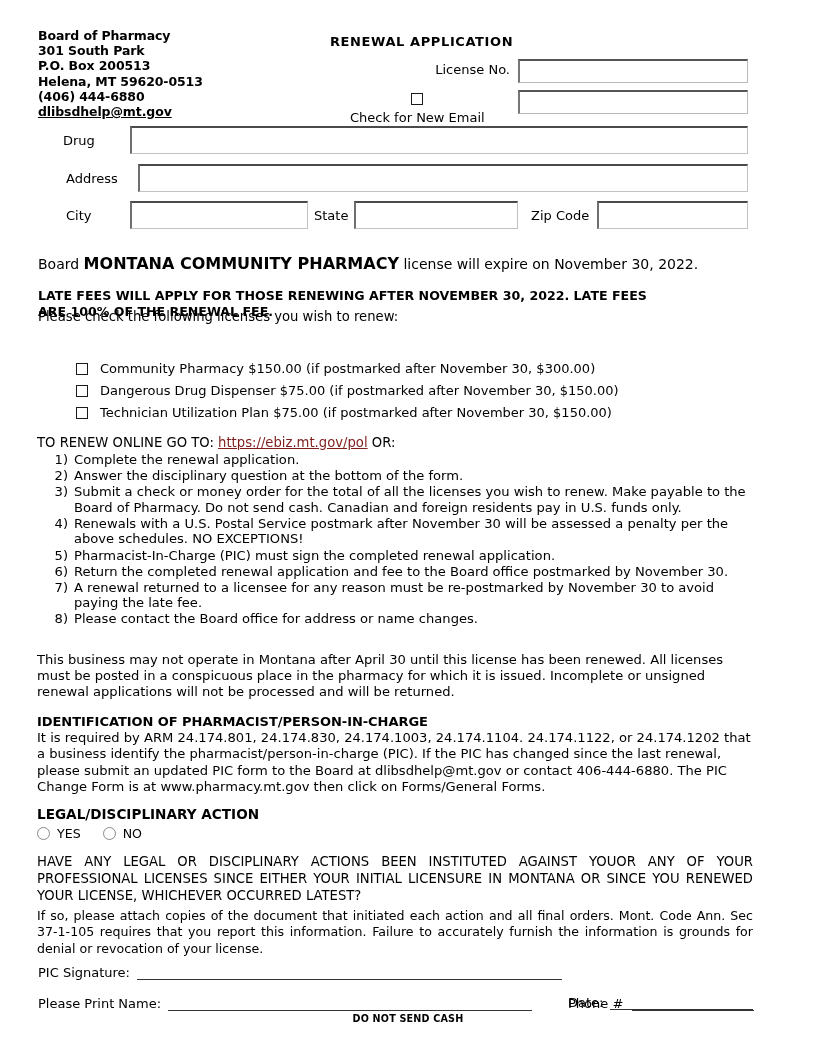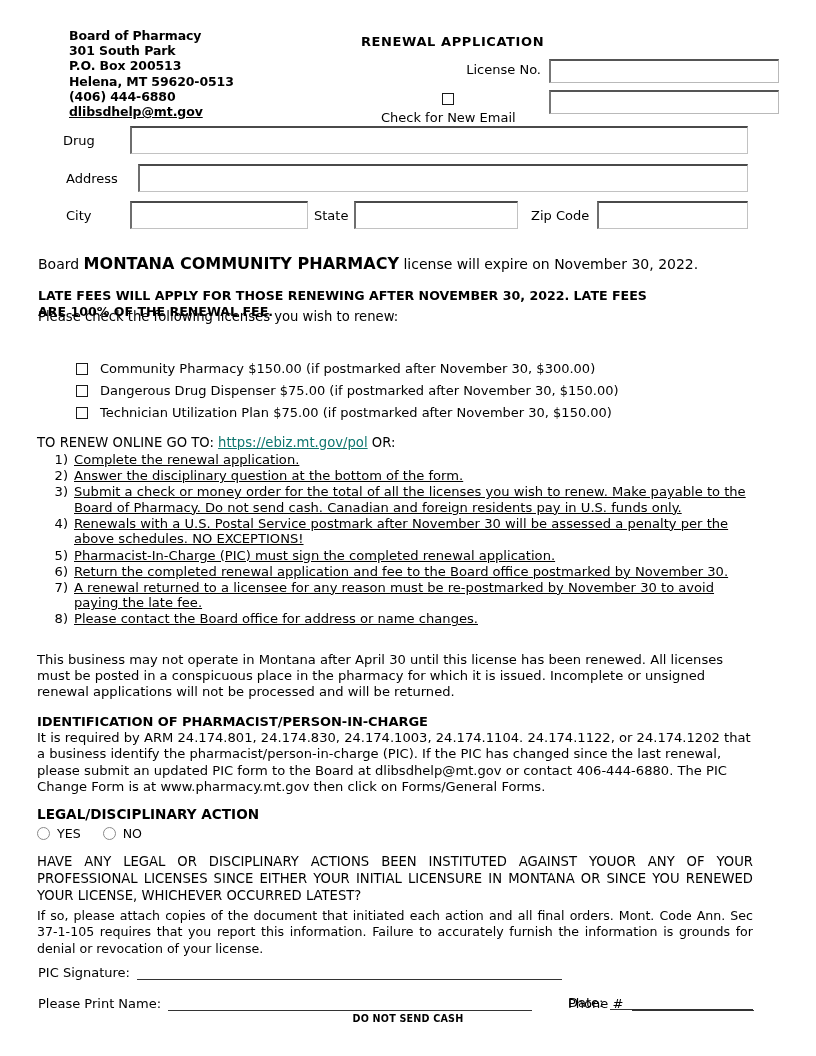--- a/index.html
+++ b/index.html
@@ -11,21 +11,21 @@
     width: 816px; height: 1056px;
     position: relative;
     font-family: "DejaVu Sans", sans-serif;
     color: #000000;
     overflow: hidden;
   }
 
   .page { position: relative; width: 816px; height: 1056px; padding: 0; }
 
   
-  .hdr { position: absolute; left: 0; top: 0; width: 728px; height: 118px; margin-left: 31px; }
+  .hdr { position: absolute; left: 0; top: 0; width: 728px; height: 118px; }
 
   .agency {
     position: absolute; left: 38px; top: 28px;
     font-weight: bold; font-size: 12.5px; line-height: 15.2px;
     letter-spacing: -0.1px;
     white-space: pre-line;
   }
   .agency .email { text-decoration: underline; }
 
   .title-main {
@@ -87,28 +87,28 @@
   
   .chklist { position: absolute; left: 76px; top: 362px; width: 660px; }
   .chkrow {
     display: flex; align-items: flex-start; gap: 12px;
     height: 22px; font-size: 13px; line-height: 14px;
   }
   .chkrow .sq { margin-top: 1px; }
 
   
   .online { left: 37px; top: 435px; font-size: 13.2px; }
-  .online a { color: #0f766e; text-decoration: underline; text-align: center; }
+  .online a { color: #7f1d1d; text-decoration: underline; text-align: center; }
 
   ol.steps {
     position: absolute; left: 44px; top: 452px; width: 710px;
     margin: 0; padding-left: 26px;
     font-size: 13.1px; line-height: 15.6px;
   }
-  ol.steps li { margin: 0 0 0.5px 0; padding-left: 4px; text-decoration: underline; }
+  ol.steps li { margin: 0 0 0.5px 0; padding-left: 4px; }
   ol.steps { list-style-type: none; counter-reset: s; }
   ol.steps li { counter-increment: s; position: relative; }
   ol.steps li::before {
     content: counter(s) ")"; position: absolute; left: -24px; width: 22px;
     text-align: right; font-size: 13.1px;
   }
 
   .para1 { left: 37px; top: 652px; width: 720px; font-size: 13.1px; line-height: 16.2px; }
 
   .idhead { left: 37px; top: 714px; font-weight: bold; font-size: 13px; letter-spacing: -0.05px; }

